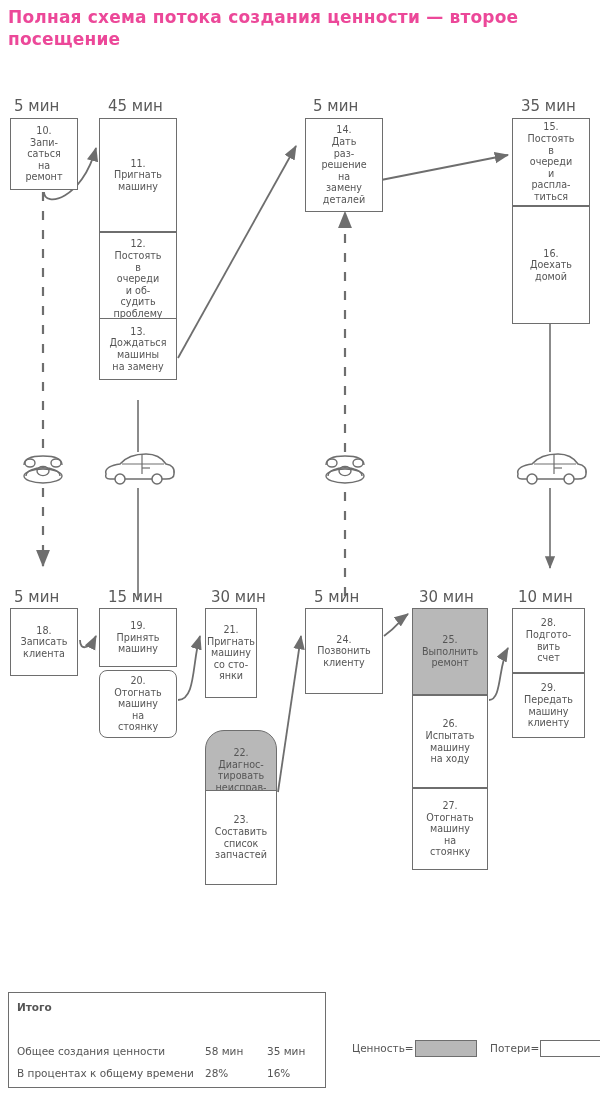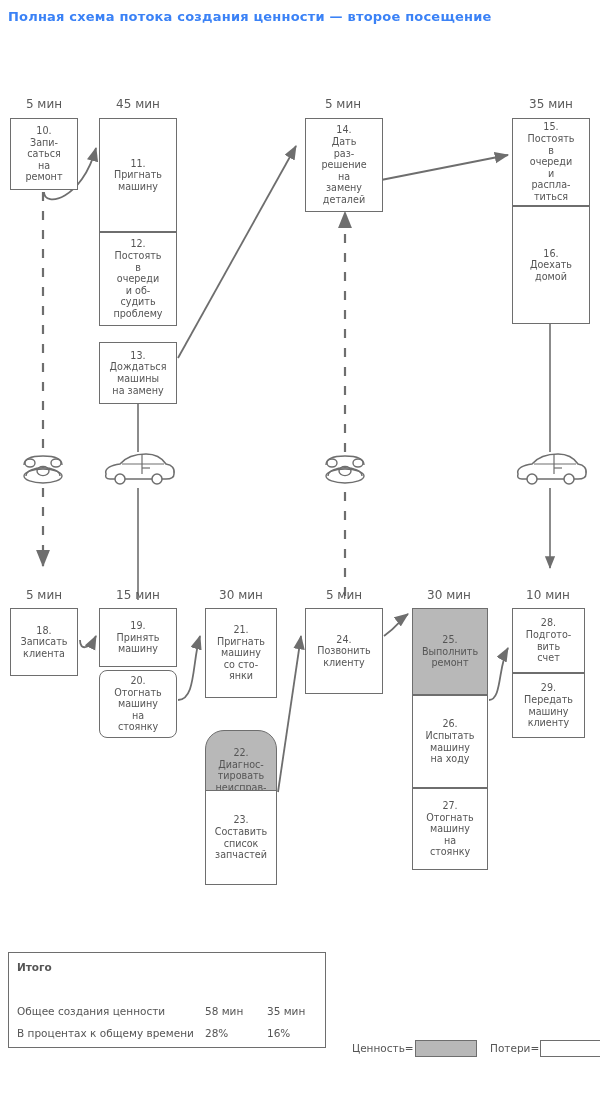--- a/index.html
+++ b/index.html
@@ -6,46 +6,46 @@
   html,body{margin:0;padding:0;}
   body{
     width:600px;height:1104px;background:#ffffff;
     font-family:"DejaVu Sans","Liberation Sans",sans-serif;
     color:#4d4d4d;position:relative;overflow:hidden;
   }
   #canvas{position:absolute;left:0;top:0;width:600px;height:1104px;}
 
   .title{
     position:absolute;left:8px;top:6px;width:560px;
-    font-size:13px;font-weight:700;color:#3b82f6;line-height:22px;
+    font-size:17px;font-weight:700;color:#ec4899;line-height:22px;
     letter-spacing:.2px;
   }
 
   .hdr{
-    position:absolute;font-size:12px;color:#5a5a5a;text-align:center;
+    position:absolute;font-size:15px;color:#5a5a5a;
     white-space:nowrap;
   }
 
   .box{
     position:absolute;box-sizing:border-box;
     border:1.6px solid #6e6e6e;background:#ffffff;
     display:flex;align-items:center;justify-content:center;
     text-align:center;font-size:9.6px;line-height:11.6px;color:#555555;
     padding:2px 15px;
   }
   .box.gray{background:#b8b8b8;}
   .box.stacked-top{border-bottom-width:0.8px;}
   .box.stacked-mid{border-top-width:0.8px;border-bottom-width:0.8px;}
   .box.stacked-bot{border-top-width:0.8px;}
   .box .txt{display:block;}
 
   svg.layer{position:absolute;left:0;top:0;width:600px;height:1104px;overflow:visible;pointer-events:none;}
 
   .sumtable{
-    position:absolute;left:8px;top:952px;width:318px;height:96px;
+    position:absolute;left:8px;top:992px;width:318px;height:96px;
     box-sizing:border-box;border:1.6px solid #6e6e6e;background:#fff;
     font-size:10.5px;color:#555;
   }
   .sumrow{position:absolute;left:0;width:100%;height:22px;display:block;}
   .sumlabel{position:absolute;left:8px;top:0;}
   .sumv1{position:absolute;left:196px;top:0;width:58px;}
   .sumv2{position:absolute;left:258px;top:0;width:58px;}
   .sumhead{font-weight:700;}
 
   .legend{position:absolute;font-size:10.5px;color:#555;white-space:nowrap;}
@@ -143,21 +143,21 @@
   <div class="box" style="left:10px;top:118px;width:68px;height:72px;">
     <span class="txt">10.<br>Запи-<br>саться на<br>ремонт</span>
   </div>
 
   <div class="box stacked-top" style="left:99px;top:118px;width:78px;height:114px;">
     <span class="txt">11.<br>Пригнать<br>машину</span>
   </div>
   <div class="box stacked-mid" style="left:99px;top:232px;width:78px;height:94px;">
     <span class="txt">12.<br>Постоять<br>в очереди<br>и об-<br>судить<br>проблему</span>
   </div>
-  <div class="box stacked-bot" style="left:99px;top:342px;width:78px;height:62px;">
+  <div class="box stacked-bot" style="left:99px;top:318px;width:78px;height:62px;">
     <span class="txt">13.<br>Дождаться<br>машины<br>на замену</span>
   </div>
 
   <div class="box" style="left:305px;top:118px;width:78px;height:94px;">
     <span class="txt">14.<br>Дать раз-<br>решение<br>на замену<br>деталей</span>
   </div>
 
   <div class="box stacked-top" style="left:512px;top:118px;width:78px;height:88px;">
     <span class="txt">15.<br>Постоять<br>в очереди<br>и распла-<br>титься</span>
   </div>
@@ -176,21 +176,21 @@
     <span class="txt">18.<br>Записать<br>клиента</span>
   </div>
 
   <div class="box stacked-top" style="left:99px;top:608px;width:78px;height:59px;">
     <span class="txt">19.<br>Принять<br>машину</span>
   </div>
   <div class="box stacked-bot" style="left:99px;top:670px;width:78px;height:68px;border-radius:8px;">
     <span class="txt">20.<br>Отогнать<br>машину<br>на стоянку</span>
   </div>
 
-  <div class="box stacked-top" style="left:205px;top:608px;width:72px;height:90px;">
+  <div class="box stacked-top" style="left:205px;top:608px;width:52px;height:90px;">
     <span class="txt">21.<br>Пригнать<br>машину<br>со сто-<br>янки</span>
   </div>
   <div class="box stacked-mid gray" style="left:205px;top:730px;width:72px;height:92px;border-radius:19px;">
     <span class="txt">22.<br>Диагнос-<br>тировать<br>неисправ-<br>ность</span>
   </div>
   <div class="box stacked-bot" style="left:205px;top:790px;width:72px;height:95px;">
     <span class="txt">23.<br>Составить<br>список<br>запчастей</span>
   </div>
 
   <div class="box" style="left:305px;top:608px;width:78px;height:86px;">

